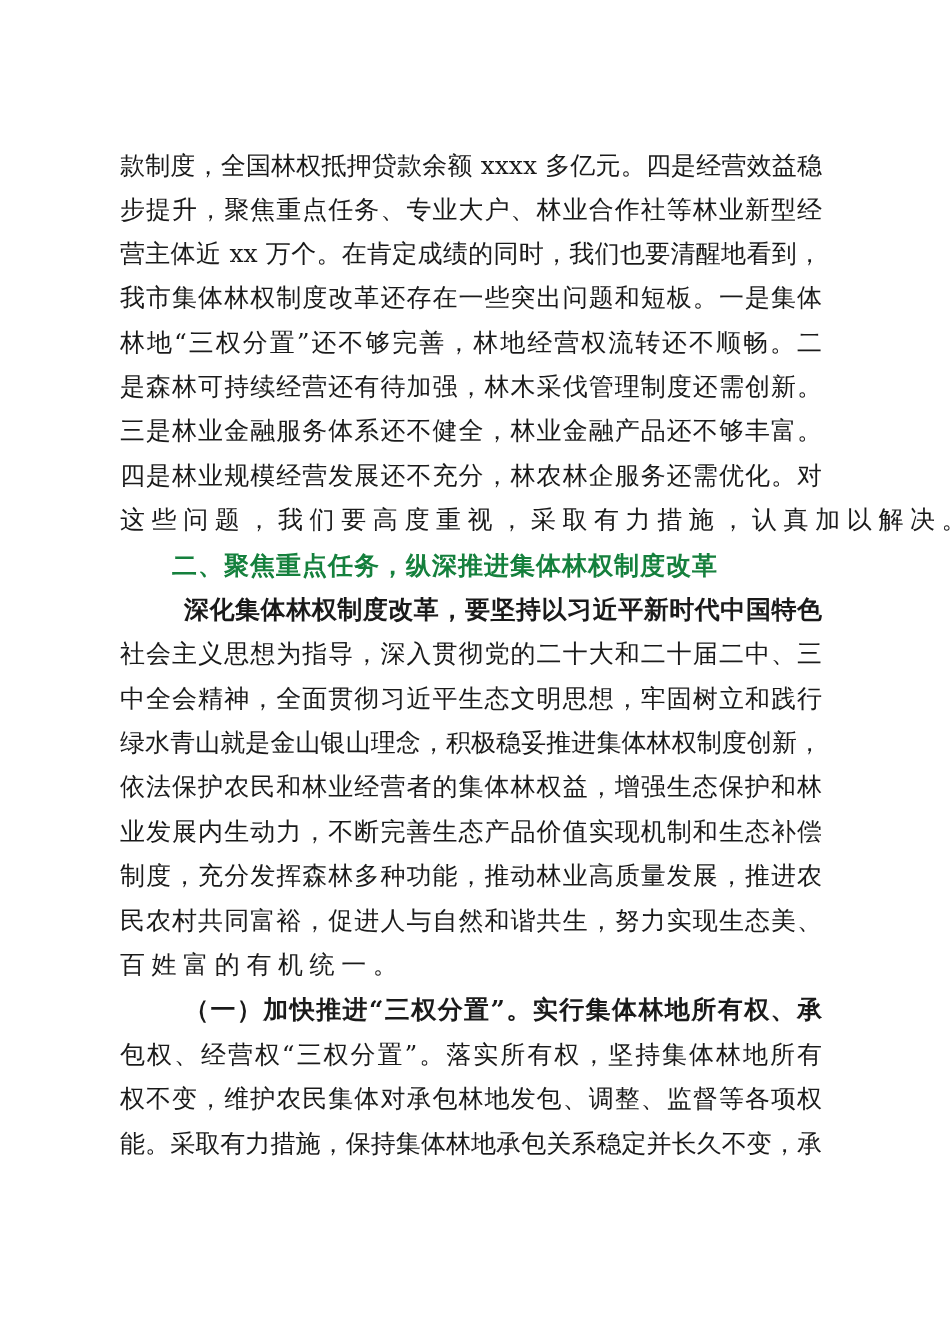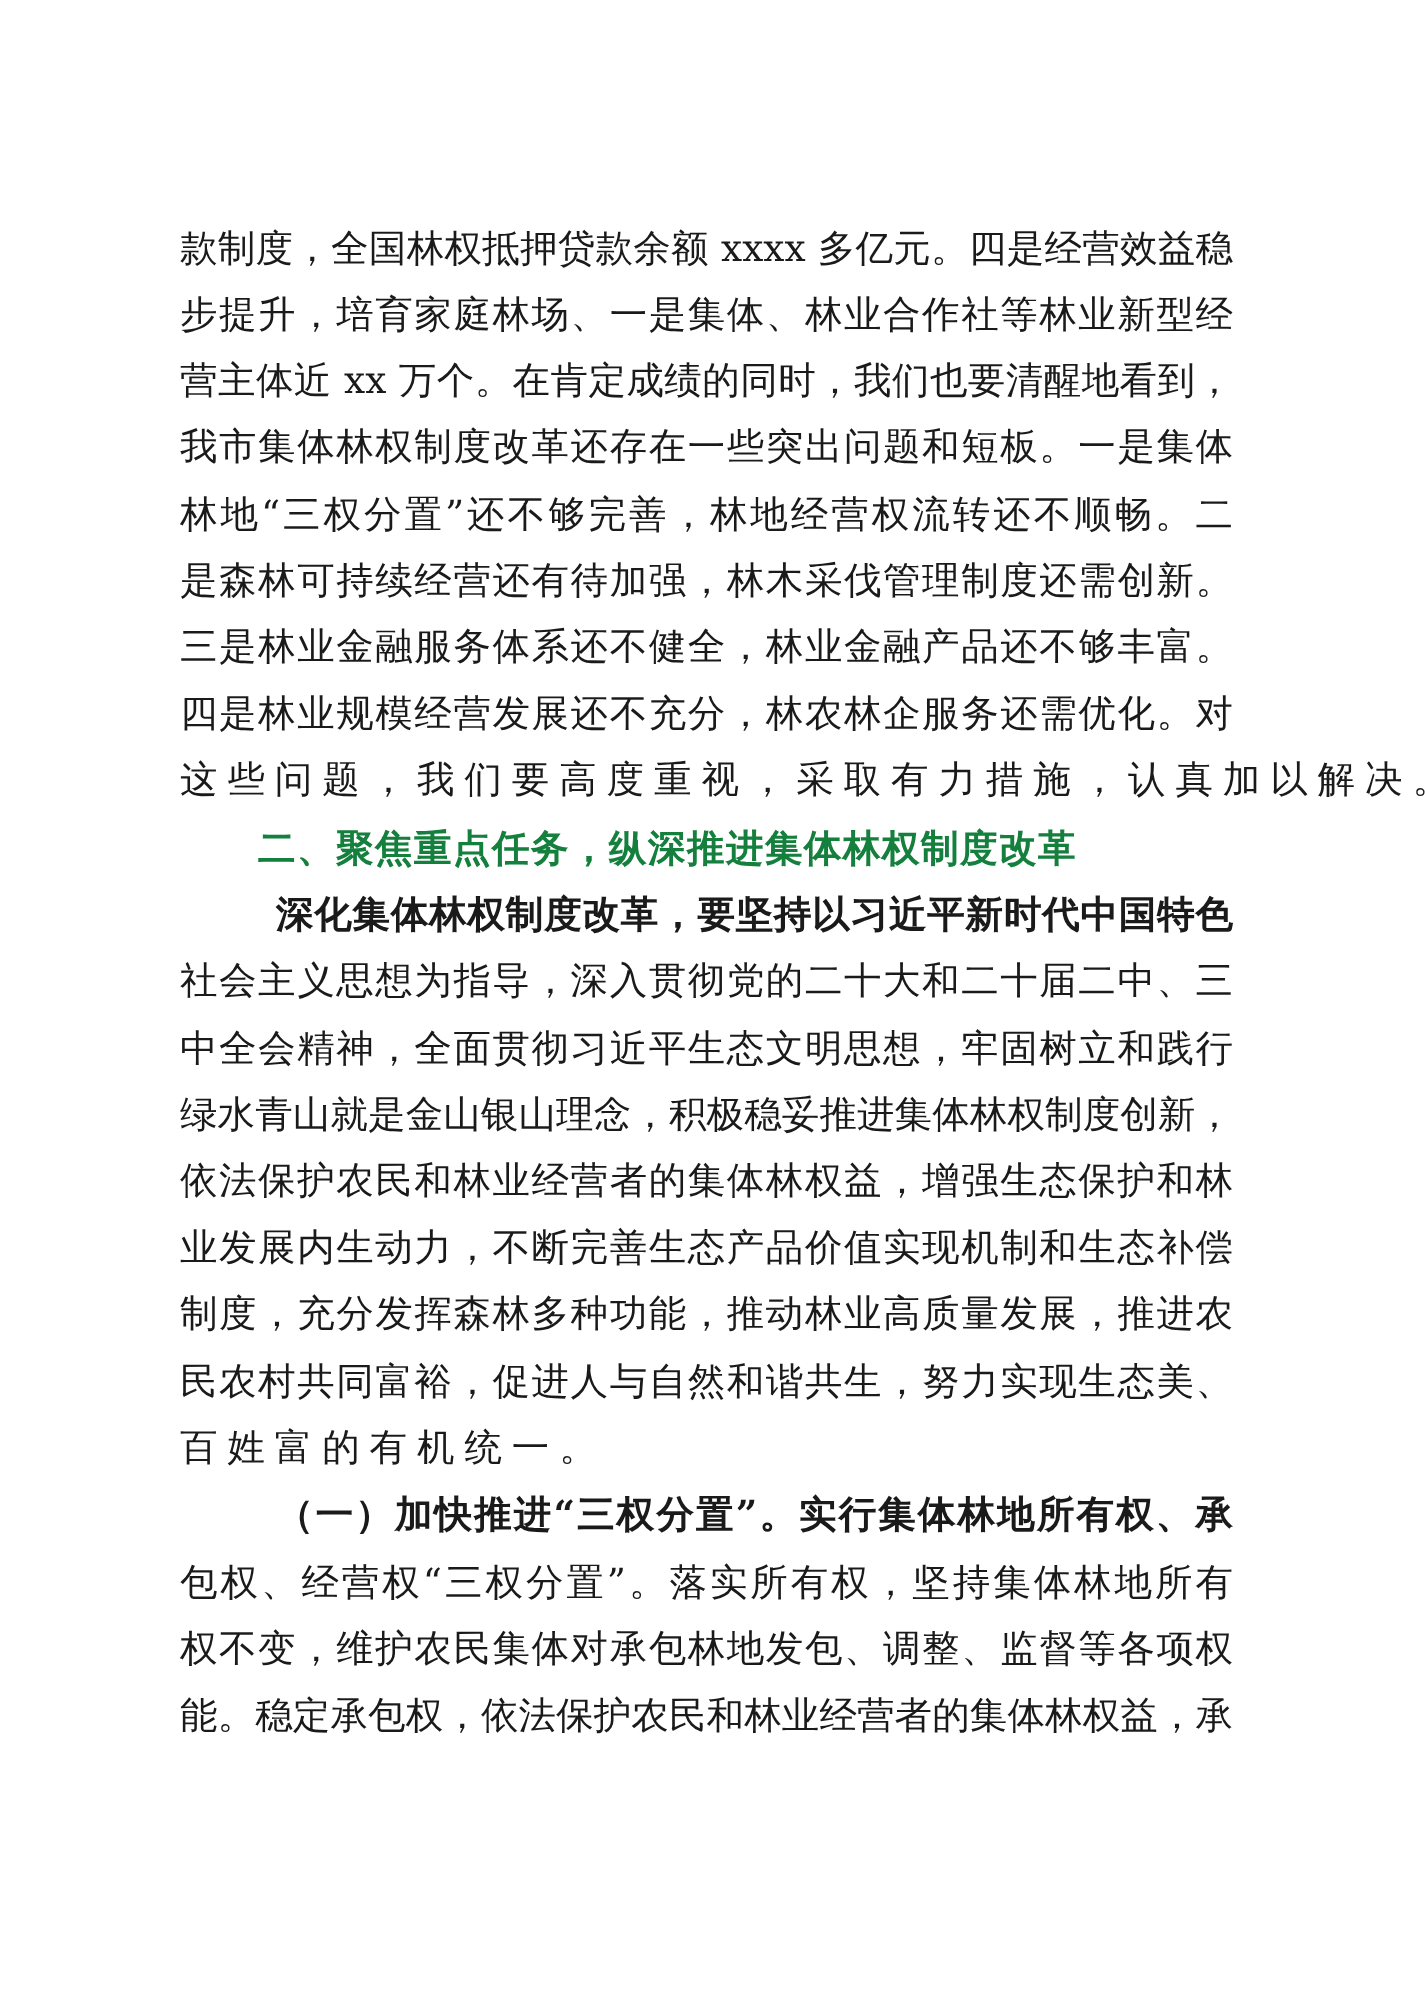--- a/index.html
+++ b/index.html
@@ -56,21 +56,21 @@
       white-space: nowrap;
       letter-spacing: 1px;
     }
   </style>
 </head>
 <body>
 
 <div class="page">
 
   <div class="line" style="top:142px">款制度，全国林权抵押贷款余额 xxxx 多亿元。四是经营效益稳</div>
-  <div class="line" style="top:186px">步提升，培育家庭林场、一是集体、林业合作社等林业新型经</div>
+  <div class="line" style="top:186px">步提升，聚焦重点任务、专业大户、林业合作社等林业新型经</div>
   <div class="line" style="top:230px">营主体近 xx 万个。在肯定成绩的同时，我们也要清醒地看到，</div>
   <div class="line" style="top:274px">我市集体林权制度改革还存在一些突出问题和短板。一是集体</div>
   <div class="line" style="top:319px">林地“三权分置”还不够完善，林地经营权流转还不顺畅。二</div>
   <div class="line" style="top:363px">是森林可持续经营还有待加强，林木采伐管理制度还需创新。</div>
   <div class="line" style="top:407px">三是林业金融服务体系还不健全，林业金融产品还不够丰富。</div>
   <div class="line" style="top:452px">四是林业规模经营发展还不充分，林农林企服务还需优化。对</div>
   <div class="line last" style="top:496px">这些问题，我们要高度重视，采取有力措施，认真加以解决。</div>
 
   <div class="heading" style="top:542px">二、聚焦重点任务，纵深推进集体林权制度改革</div>
 
@@ -80,15 +80,15 @@
   <div class="line" style="top:763px">依法保护农民和林业经营者的集体林权益，增强生态保护和林</div>
   <div class="line" style="top:719px">绿水青山就是金山银山理念，积极稳妥推进集体林权制度创新，</div>
   <div class="line" style="top:808px">业发展内生动力，不断完善生态产品价值实现机制和生态补偿</div>
   <div class="line" style="top:852px">制度，充分发挥森林多种功能，推动林业高质量发展，推进农</div>
   <div class="line last" style="top:941px">百姓富的有机统一。</div>
   <div class="line" style="top:897px">民农村共同富裕，促进人与自然和谐共生，努力实现生态美、</div>
 
   <div class="line indent" style="top:986px">（一）加快推进“三权分置”。实行集体林地所有权、承</div>
   <div class="line" style="top:1031px">包权、经营权“三权分置”。落实所有权，坚持集体林地所有</div>
   <div class="line" style="top:1075px">权不变，维护农民集体对承包林地发包、调整、监督等各项权</div>
-  <div class="line" style="top:1120px">能。稳定承包权，依法保护农民和林业经营者的集体林权益，承</div>
+  <div class="line" style="top:1120px">能。采取有力措施，保持集体林地承包关系稳定并长久不变，承</div>
 
 </div>
 
 </body></html>

